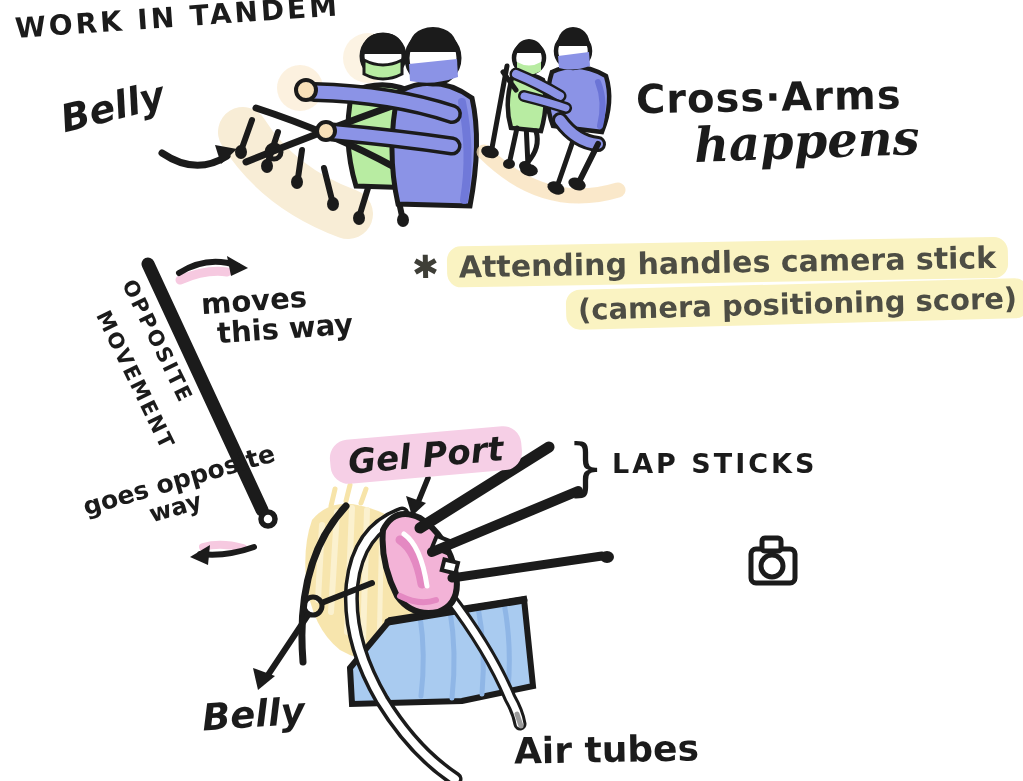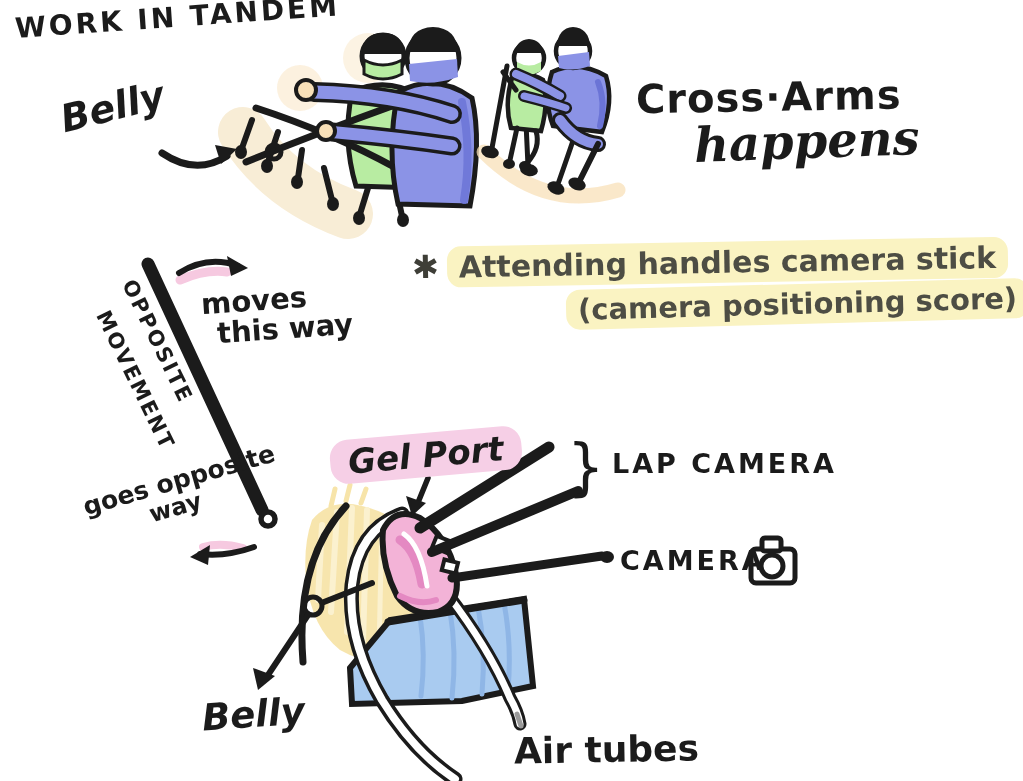--- a/index.html
+++ b/index.html
@@ -241,18 +241,17 @@
   <div class="lbl goes">
     <span>goes opposite</span>
     <span class="l2">way</span>
   </div>
 
   <div class="lbl gelport">
     <span class="hl-p">Gel Port</span>
   </div>
 
   <div class="lbl brace">}</div>
-  <div class="lbl lapsticks">LAP CAMERA</div>
-  <div class="lbl camera">CAMERA</div>
+  <div class="lbl lapsticks">LAP STICKS</div>
 
   <div class="lbl belly-bot">Belly</div>
   <div class="lbl airtubes">Air tubes</div>
 </div>
 
 </body></html>

